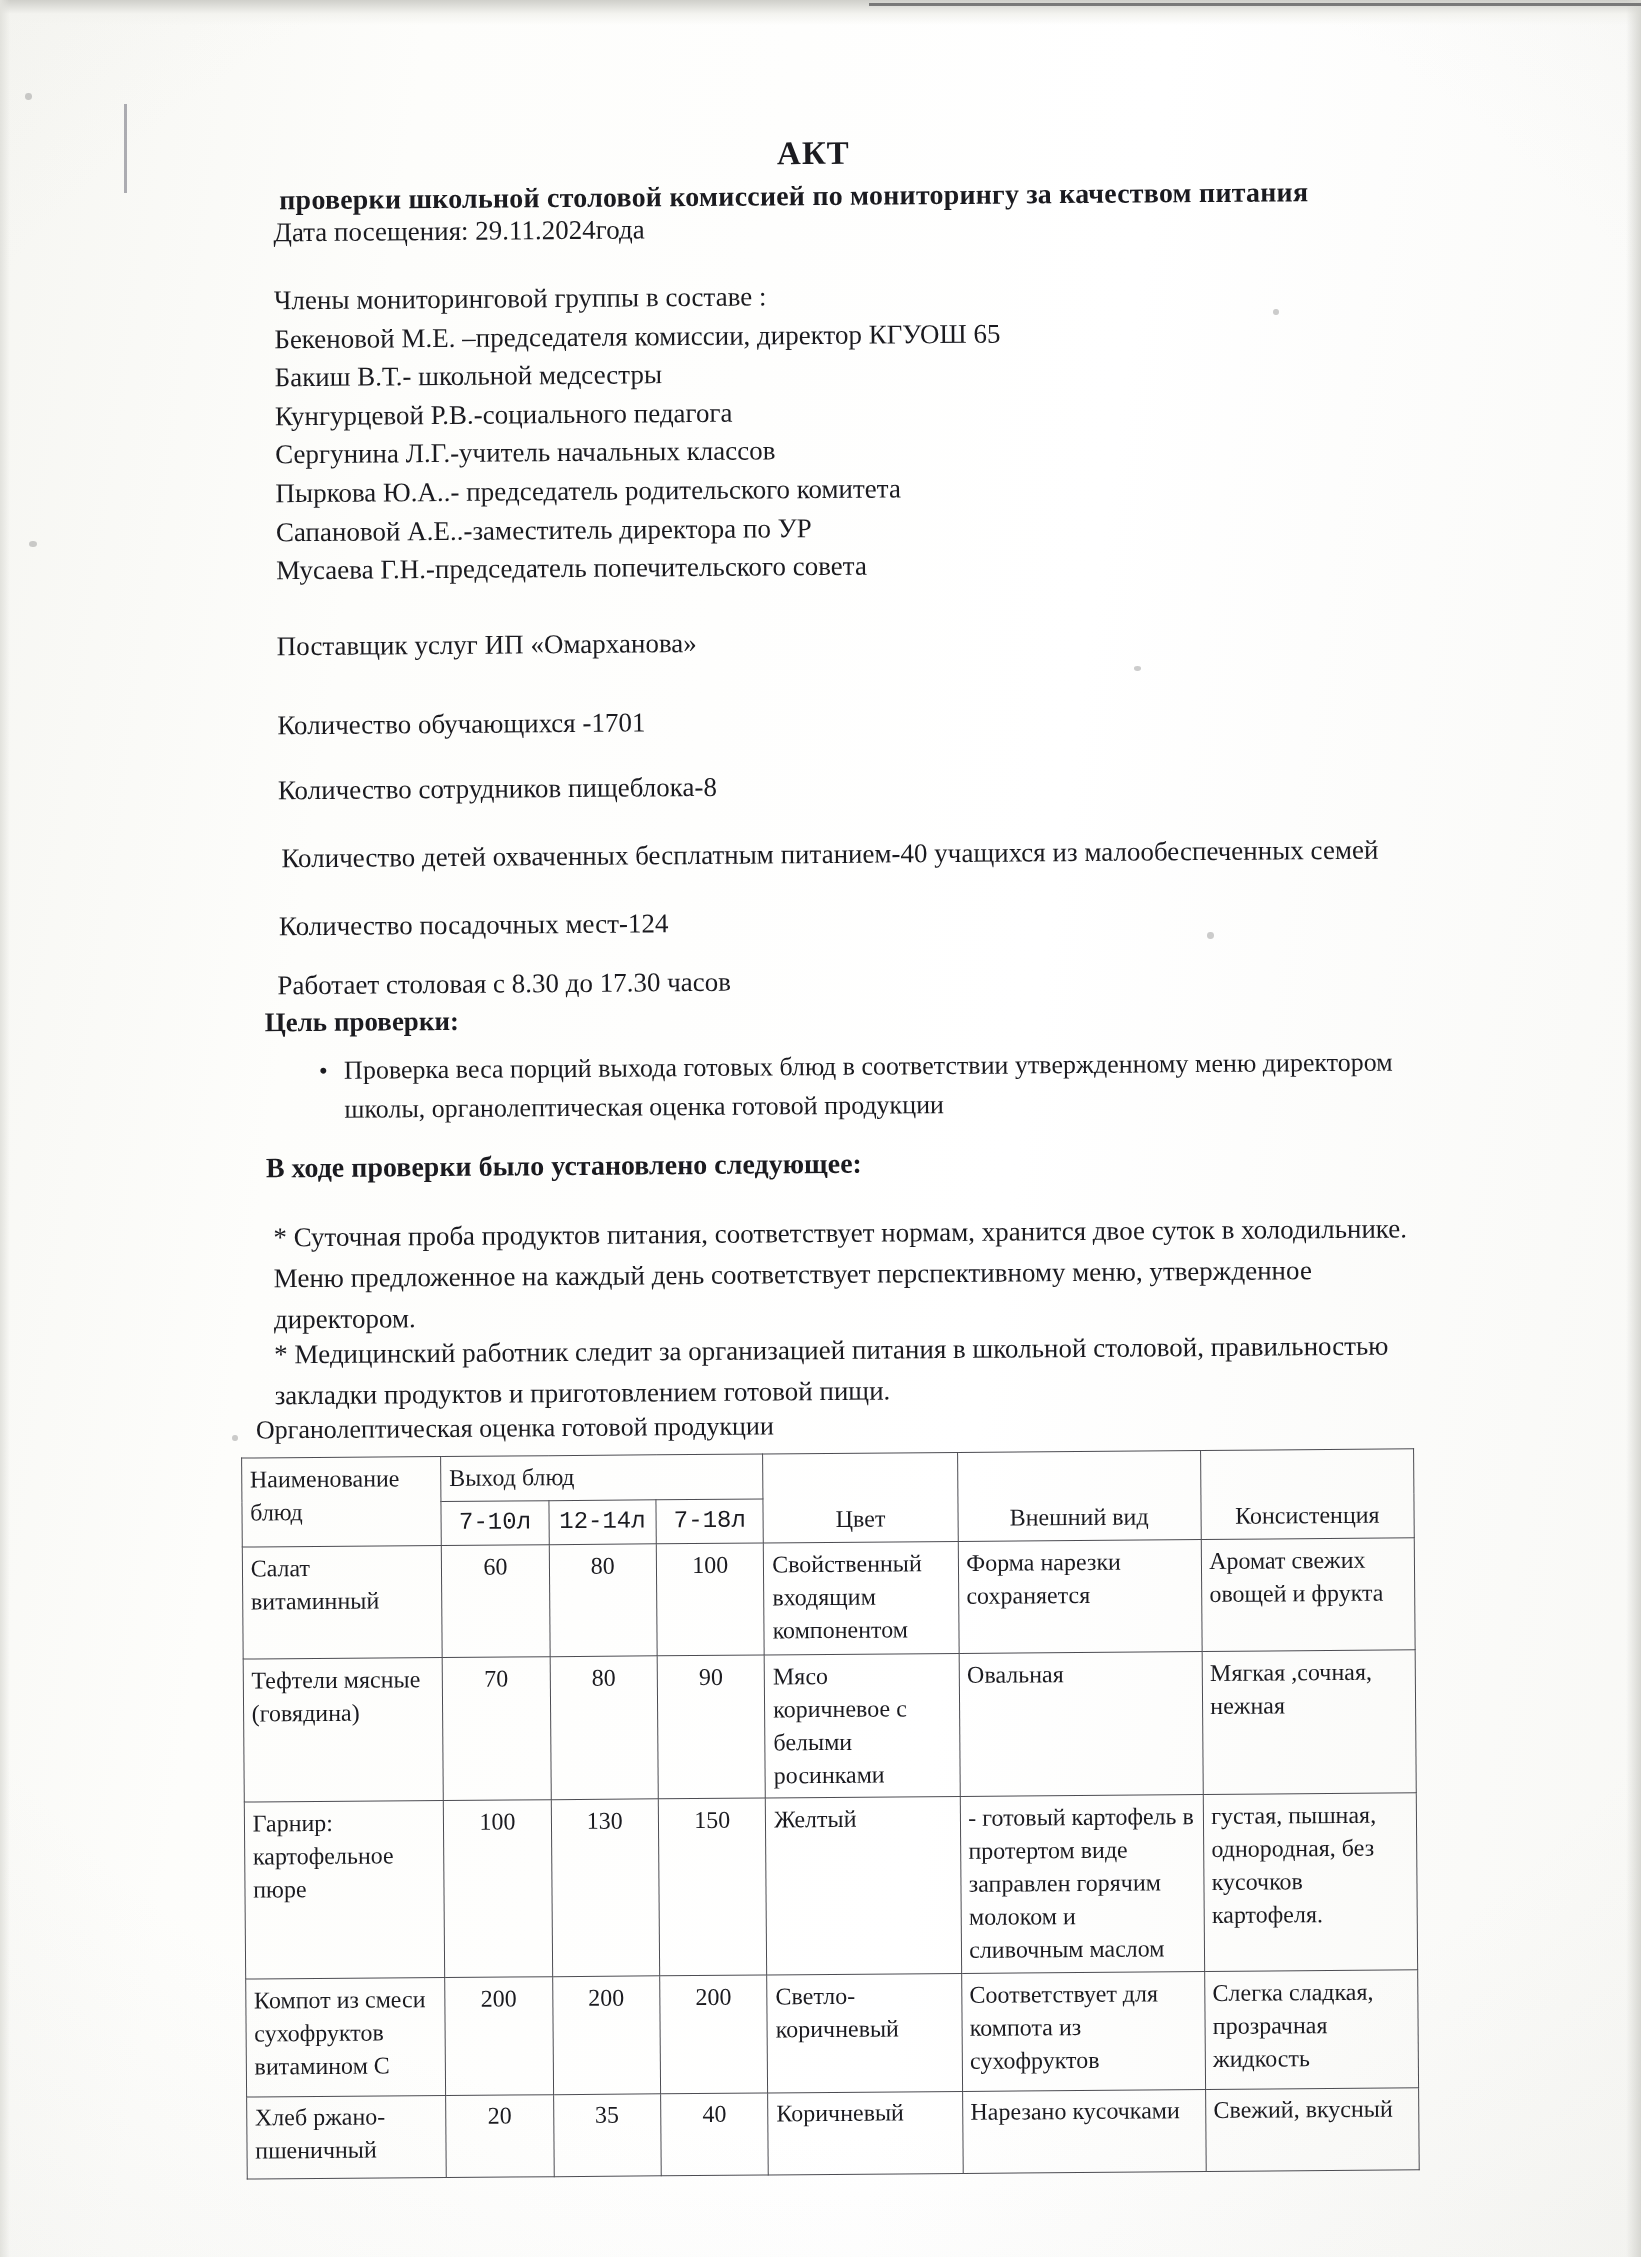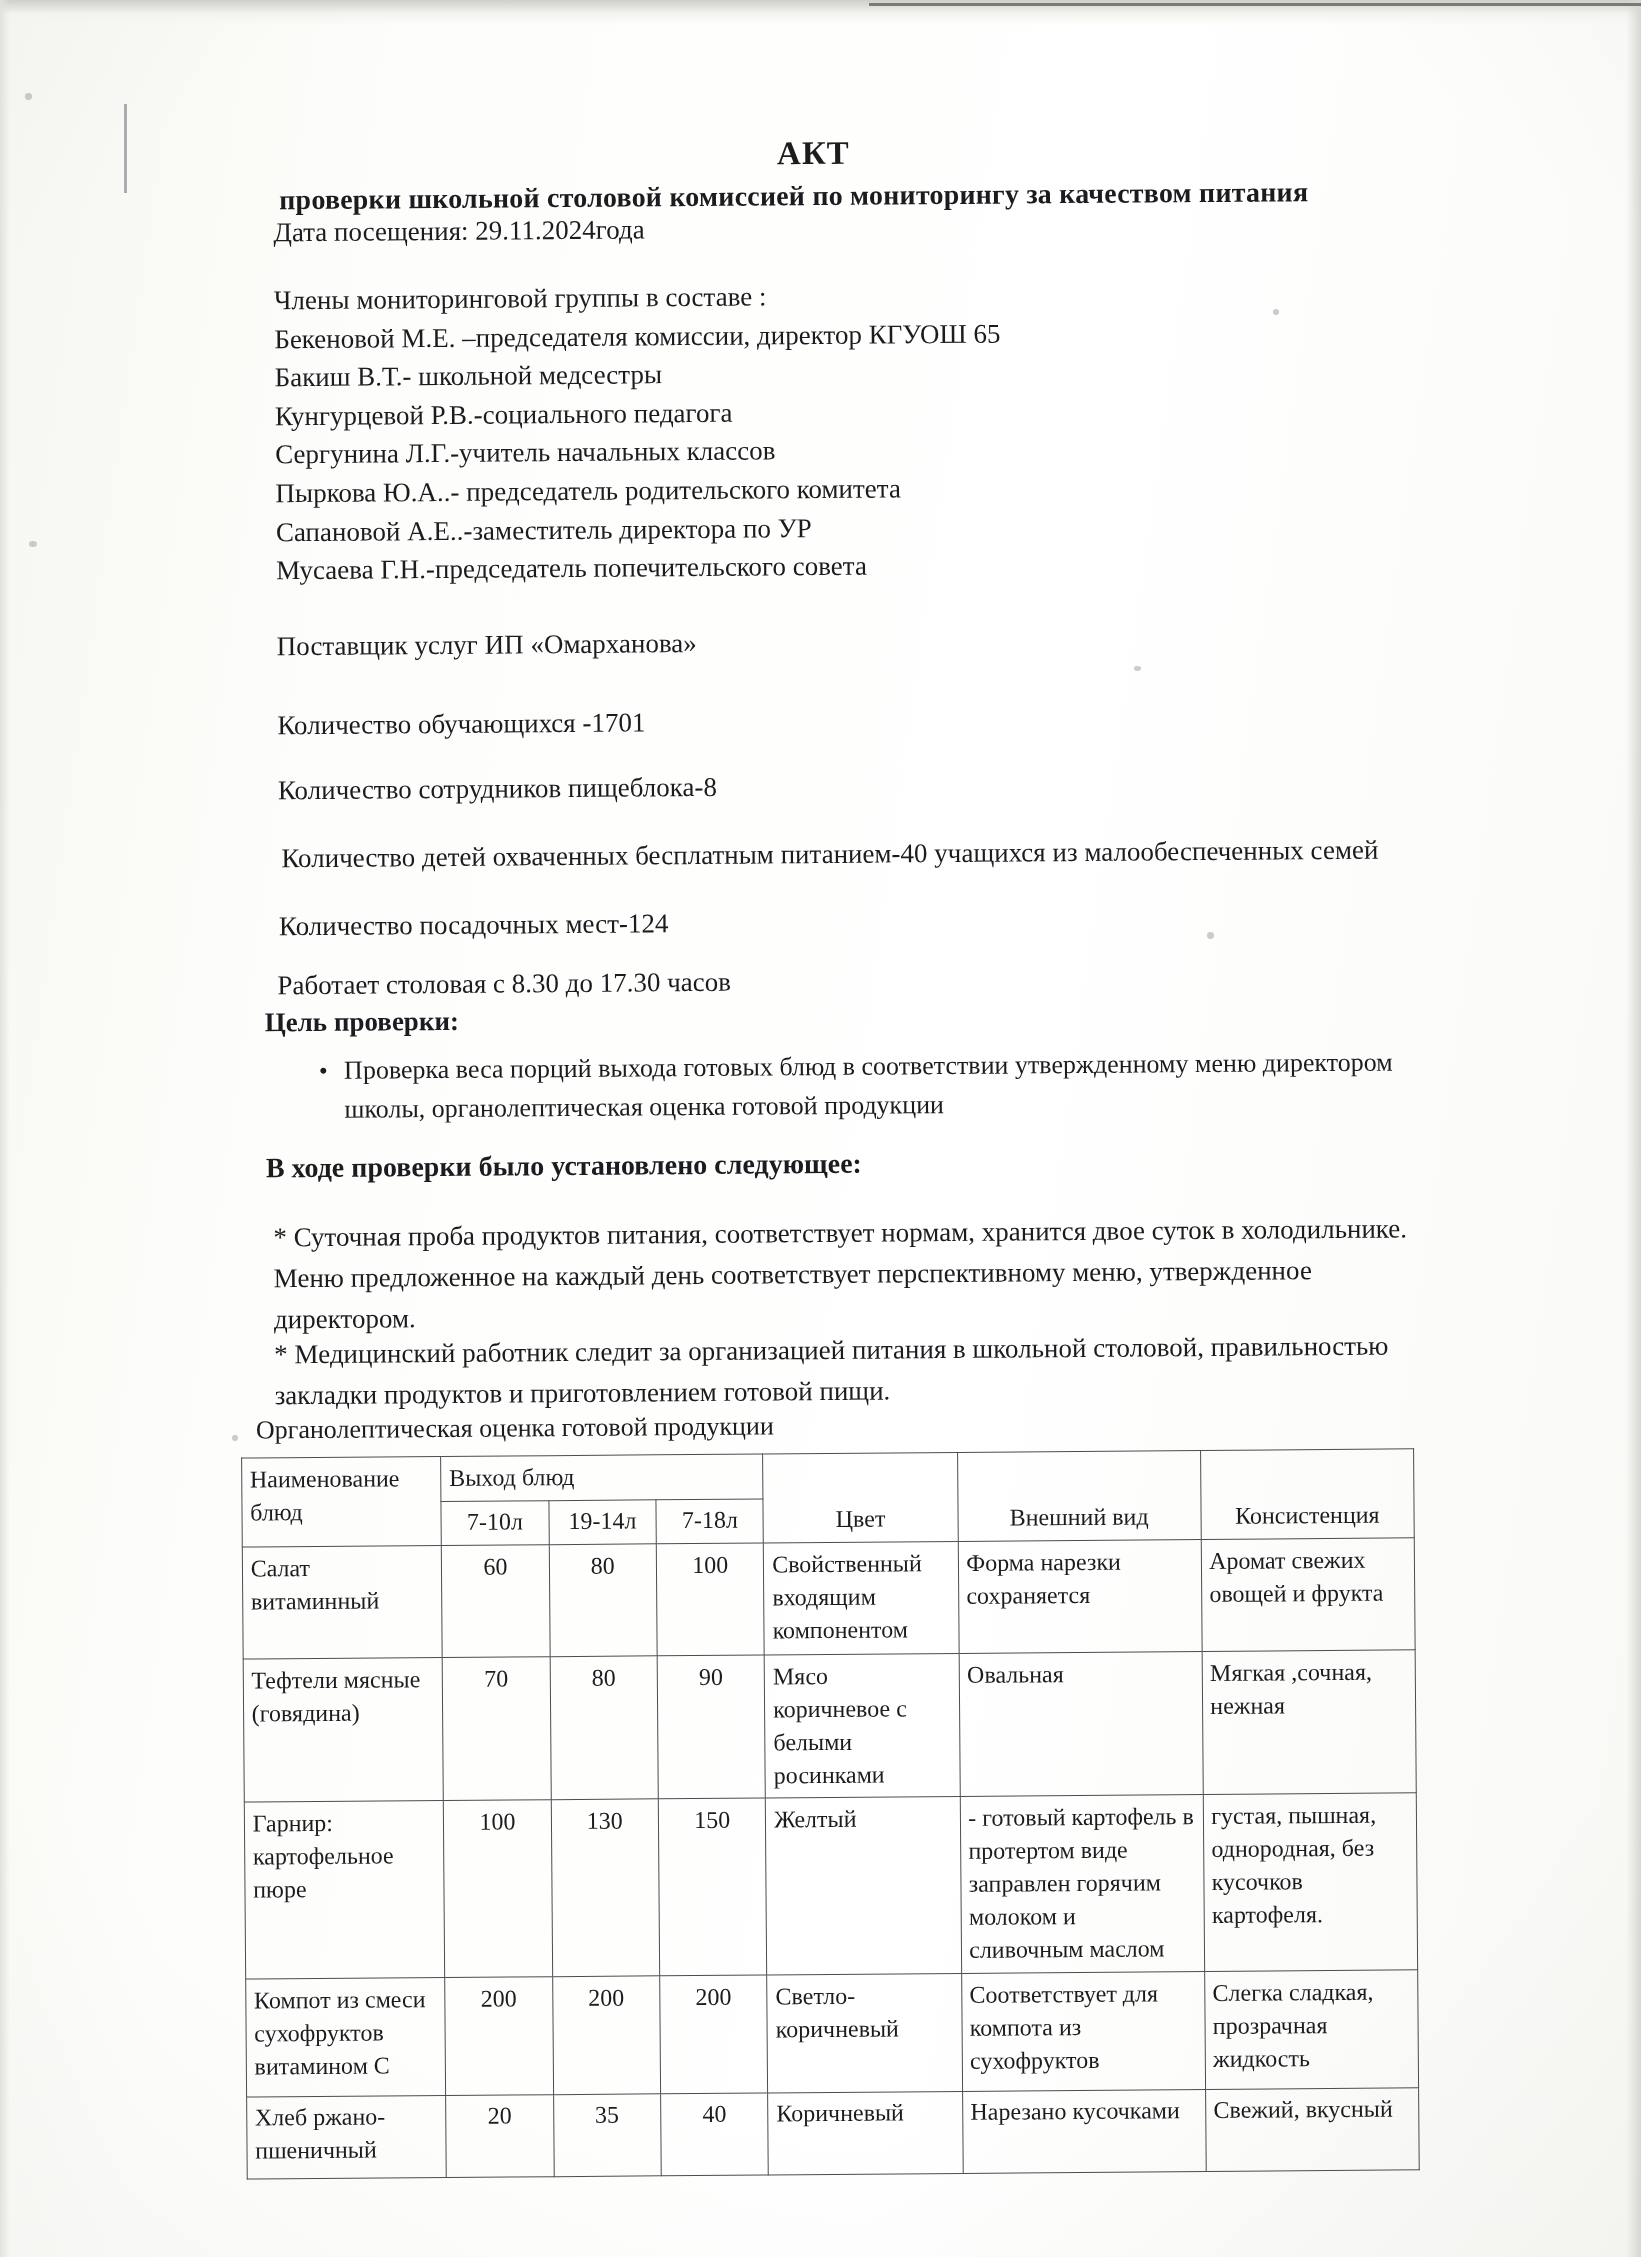--- a/index.html
+++ b/index.html
@@ -129,21 +129,21 @@
   }
   table.organo td, table.organo th {
     border: 1px solid #4c4c52;
     padding: 4.8px 7.7px 5.8px 7.7px;
     vertical-align: top;
     font-weight: normal;
     text-align: left;
   }
   table.organo th.ctr, table.organo td.ctr { text-align: center; }
   .c-name  { width: 179px; }
-  .c-num   { width: 89px; }
+  .c-num   { width: 89px; font-family: Liberation Mono, monospace; }
   .c-color { width: 174px; }
   .c-look  { width: 222px; }
   .c-cons  { width: 193px; }
   .hdr-out { text-align: center; }
   .tall-1 td { height: 100px; }
   .tall-2 td { height: 108px; }
   .tall-3 td { height: 145px; }
   .tall-4 td { height: 106px; }
   .tall-5 td { height: 71px; }
 </style>
@@ -209,21 +209,21 @@
       <thead>
         <tr>
           <th class="c-name" rowspan="2">Наименование блюд</th>
           <th class="hdr-out" colspan="3">Выход блюд</th>
           <th class="c-color ctr" rowspan="2" style="vertical-align:bottom;">Цвет</th>
           <th class="c-look ctr" rowspan="2" style="vertical-align:bottom;">Внешний вид</th>
           <th class="c-cons ctr" rowspan="2" style="vertical-align:bottom;">Консистенция</th>
         </tr>
         <tr>
           <th class="c-num ctr">7-10л</th>
-          <th class="c-num ctr">19-14л</th>
+          <th class="c-num ctr">12-14л</th>
           <th class="c-num ctr">7-18л</th>
         </tr>
       </thead>
       <tbody>
         <tr class="tall-1">
           <td>Салат  витаминный</td>
           <td class="ctr">60</td>
           <td class="ctr">80</td>
           <td class="ctr">100</td>
           <td>Свойственный входящим компонентом</td>

